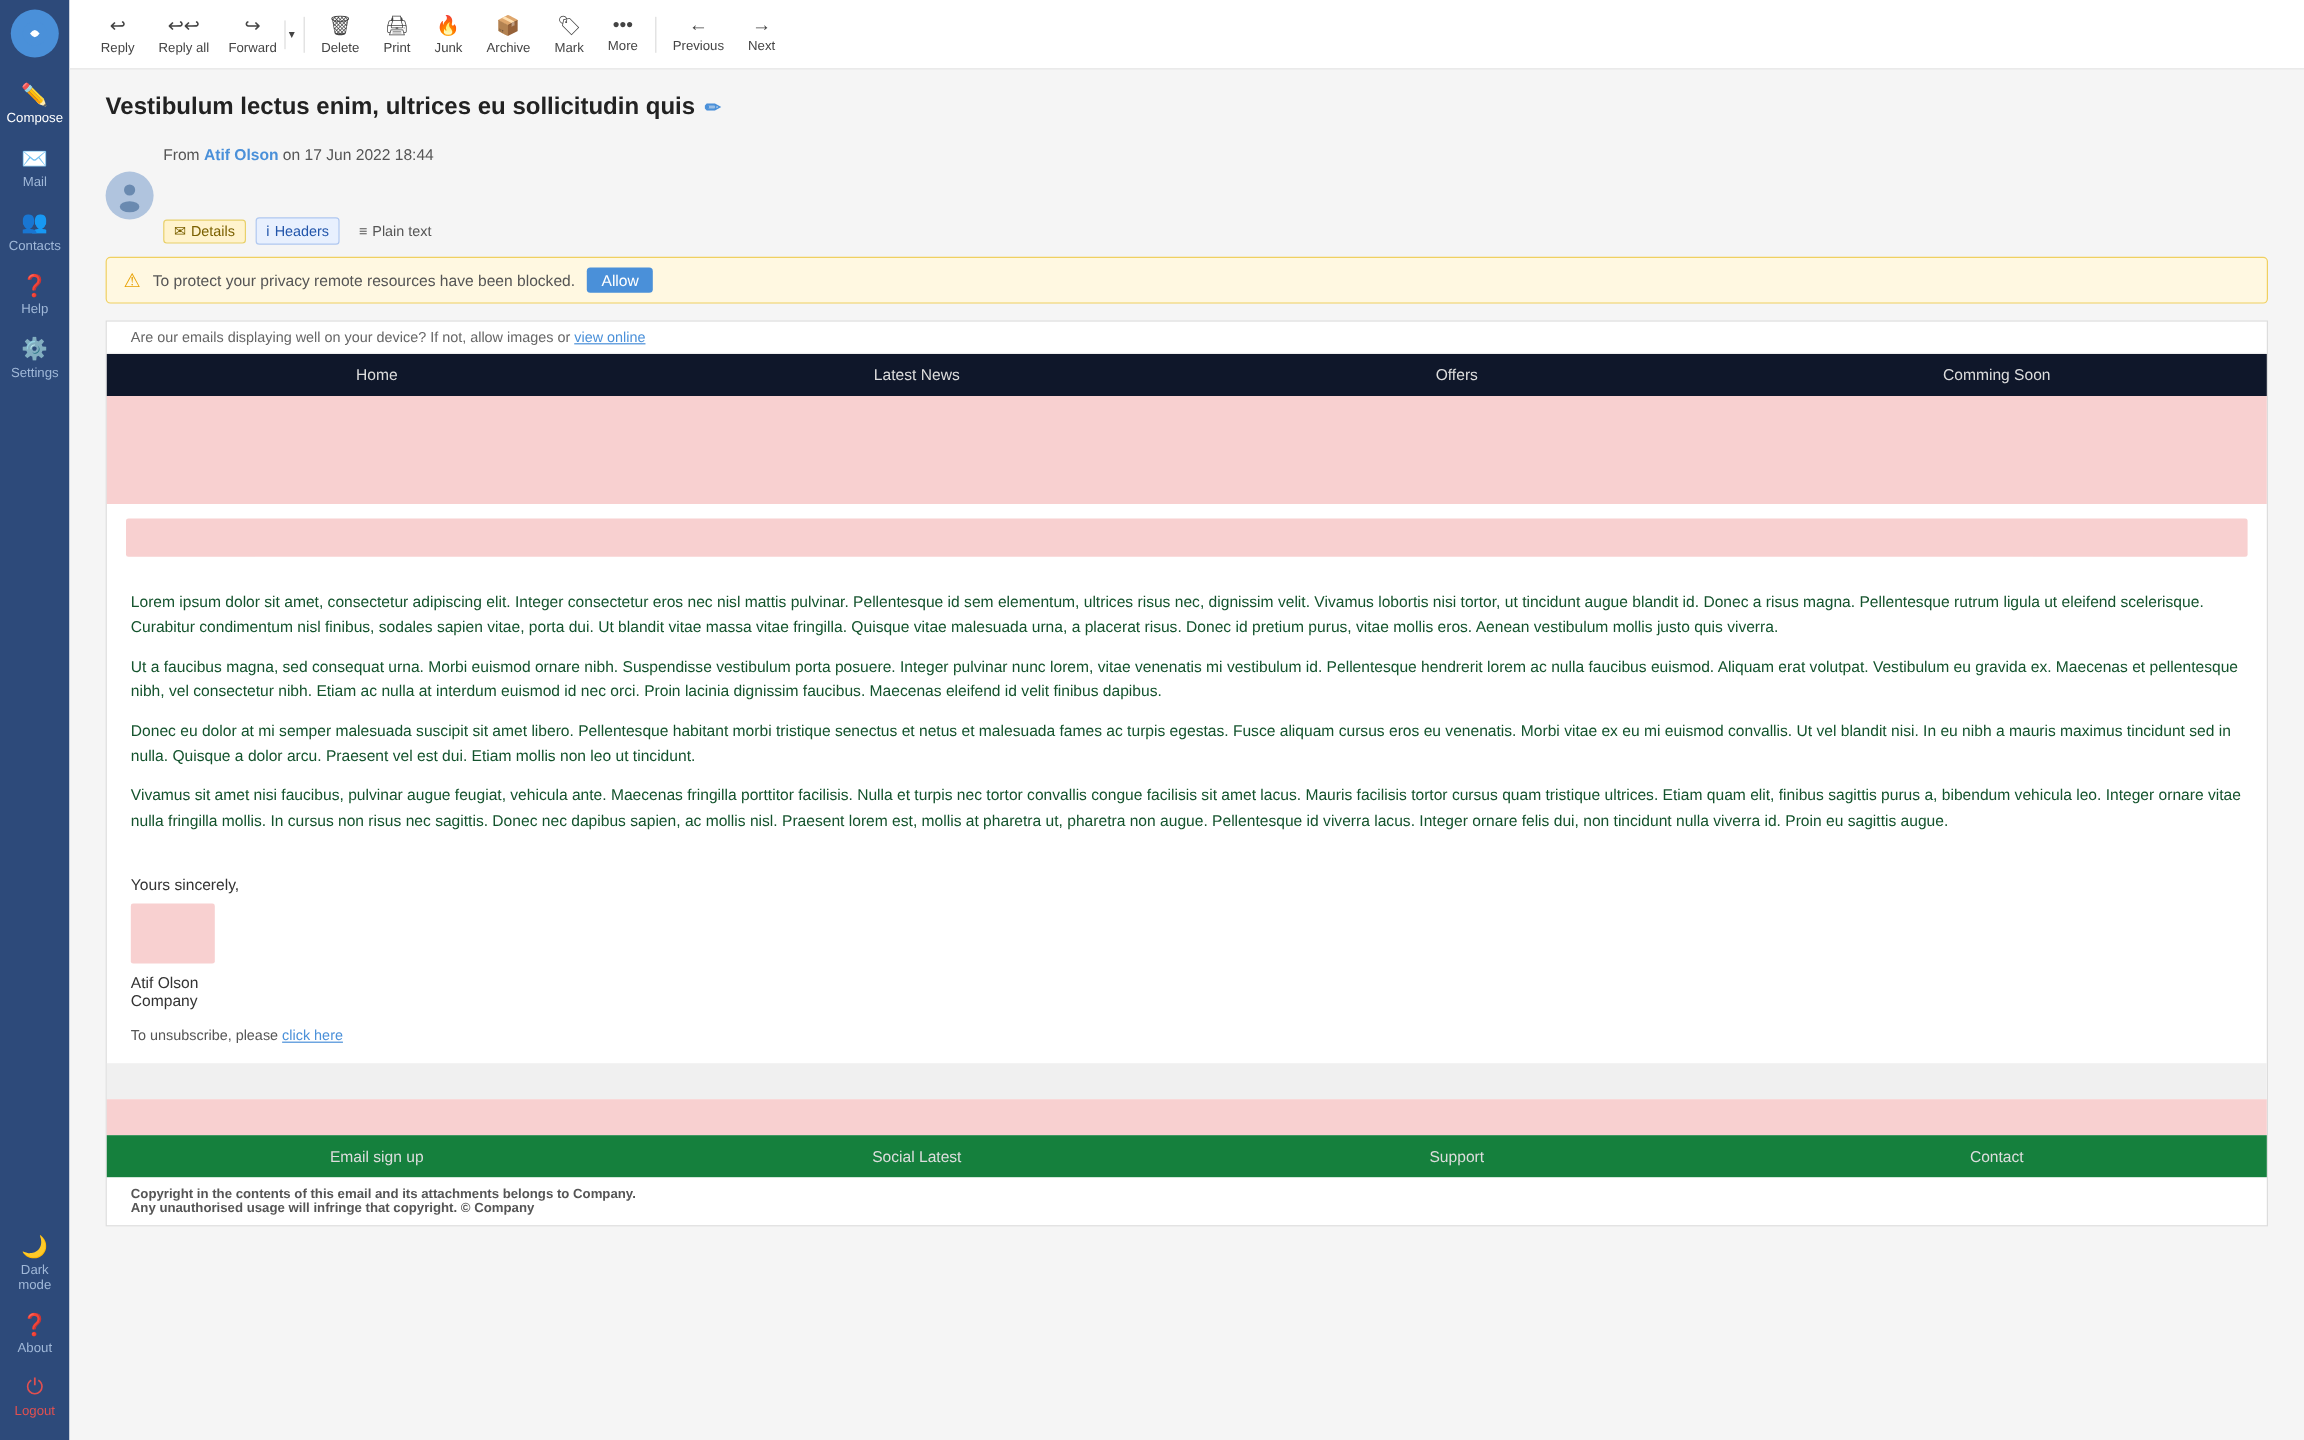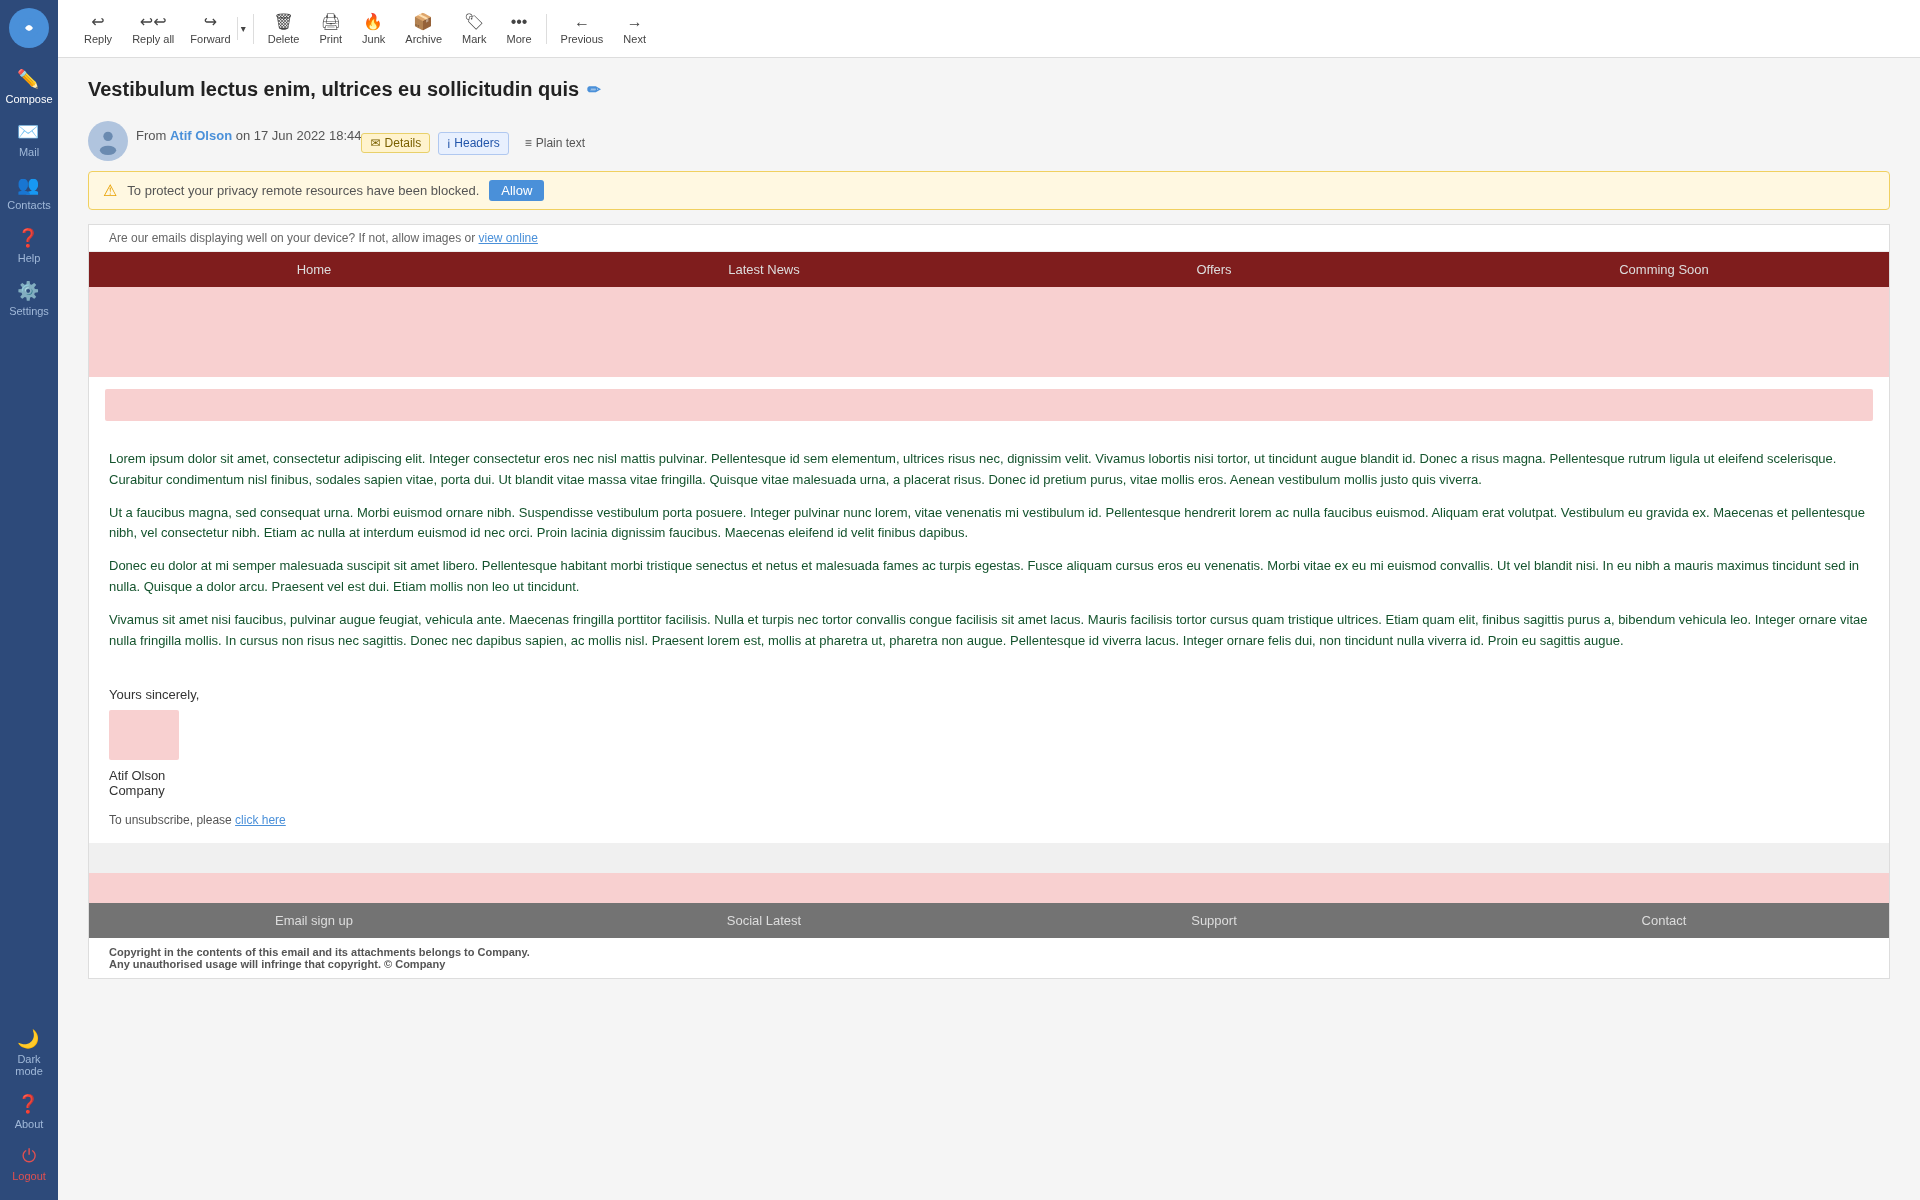--- a/index.html
+++ b/index.html
@@ -93,21 +93,21 @@
     .email-meta {
       display: flex; align-items: center; gap: 8px;
       margin-bottom: 10px; font-size: 13px; color: #555;
     }
     .avatar {
       width: 40px; height: 40px; border-radius: 50%;
       background: #b0c4de; flex-shrink: 0; overflow: hidden;
       display: flex; align-items: center; justify-content: center;
     }
     .avatar svg { width: 28px; height: 28px; fill: #6a8ab0; }
-    .from-info { display: flex; flex-direction: row; }
+    .from-info { display: flex; flex-direction: column; gap: 41px; }
     .from-line { font-size: 13px; color: #555; }
     .sender-name { color: #4a90d9; font-weight: bold; cursor: pointer; }
     .email-actions-row {
       display: flex; gap: 8px; margin-top: 4px; align-items: center;
     }
     .action-pill {
       display: flex; align-items: center; gap: 4px;
       padding: 2px 8px; border-radius: 3px; font-size: 12px;
       cursor: pointer; border: none;
     }
@@ -138,21 +138,21 @@
       border-radius: 0;
     }
     .email-top-note {
       padding: 6px 20px; font-size: 12px; color: #666;
       border-bottom: 1px solid #eee;
     }
     .email-top-note a { color: #4a90d9; }
 
     
     .email-nav {
-      display: flex; background: #7f1d1d;
+      display: flex; background: #0f172a;
     }
     .email-nav-item {
       flex: 1; text-align: center; padding: 10px;
       color: #ddd; font-size: 13px;
     }
 
     
     .pink-banner {
       background: #f8d0d0;
       height: 90px;
@@ -185,21 +185,21 @@
     .unsubscribe { font-size: 12px; color: #555; }
     .unsubscribe a { color: #4a90d9; }
 
     
     .footer-spacer {
       height: 30px; background: #f0f0f0;
     }
 
     
     .email-footer-nav {
-      display: flex; background: #737373;
+      display: flex; background: #15803d;
     }
     .email-footer-nav-item {
       flex: 1; text-align: center; padding: 10px;
       color: #ddd; font-size: 13px;
     }
     .email-copyright {
       padding: 8px 20px; font-size: 11px; color: #555; font-weight: bold;
     }
   </style>
 </head>

